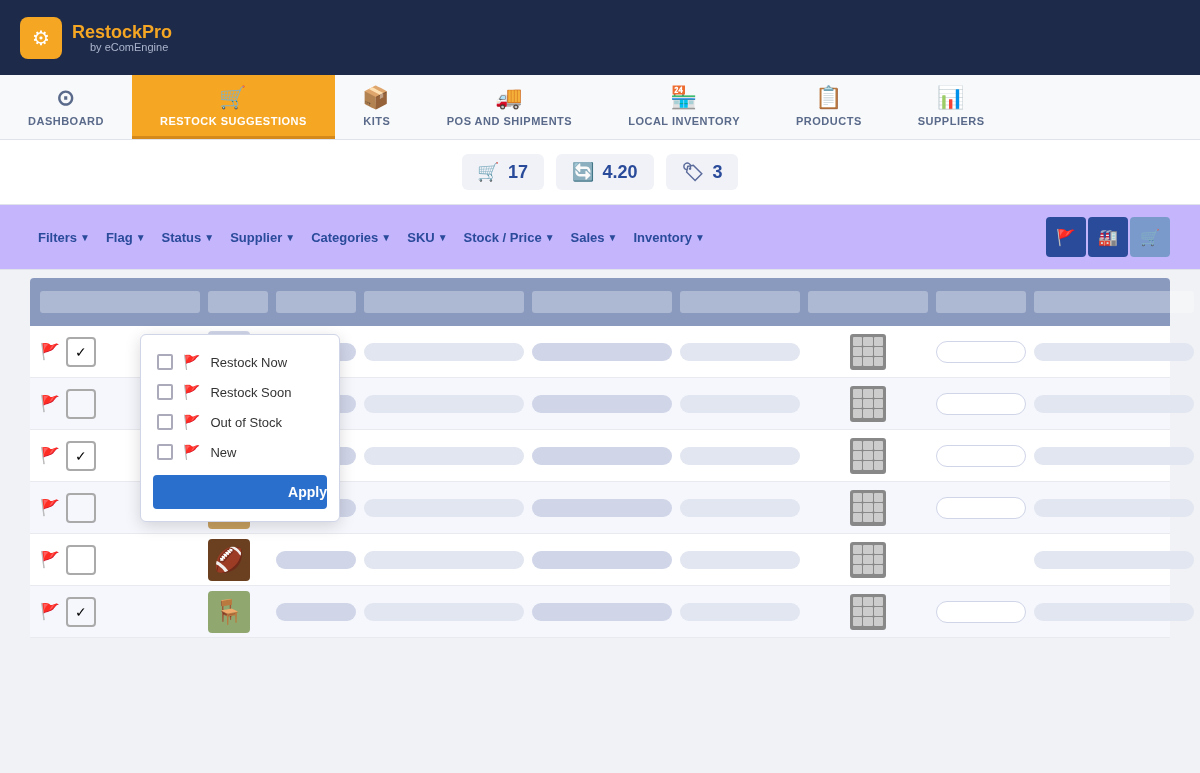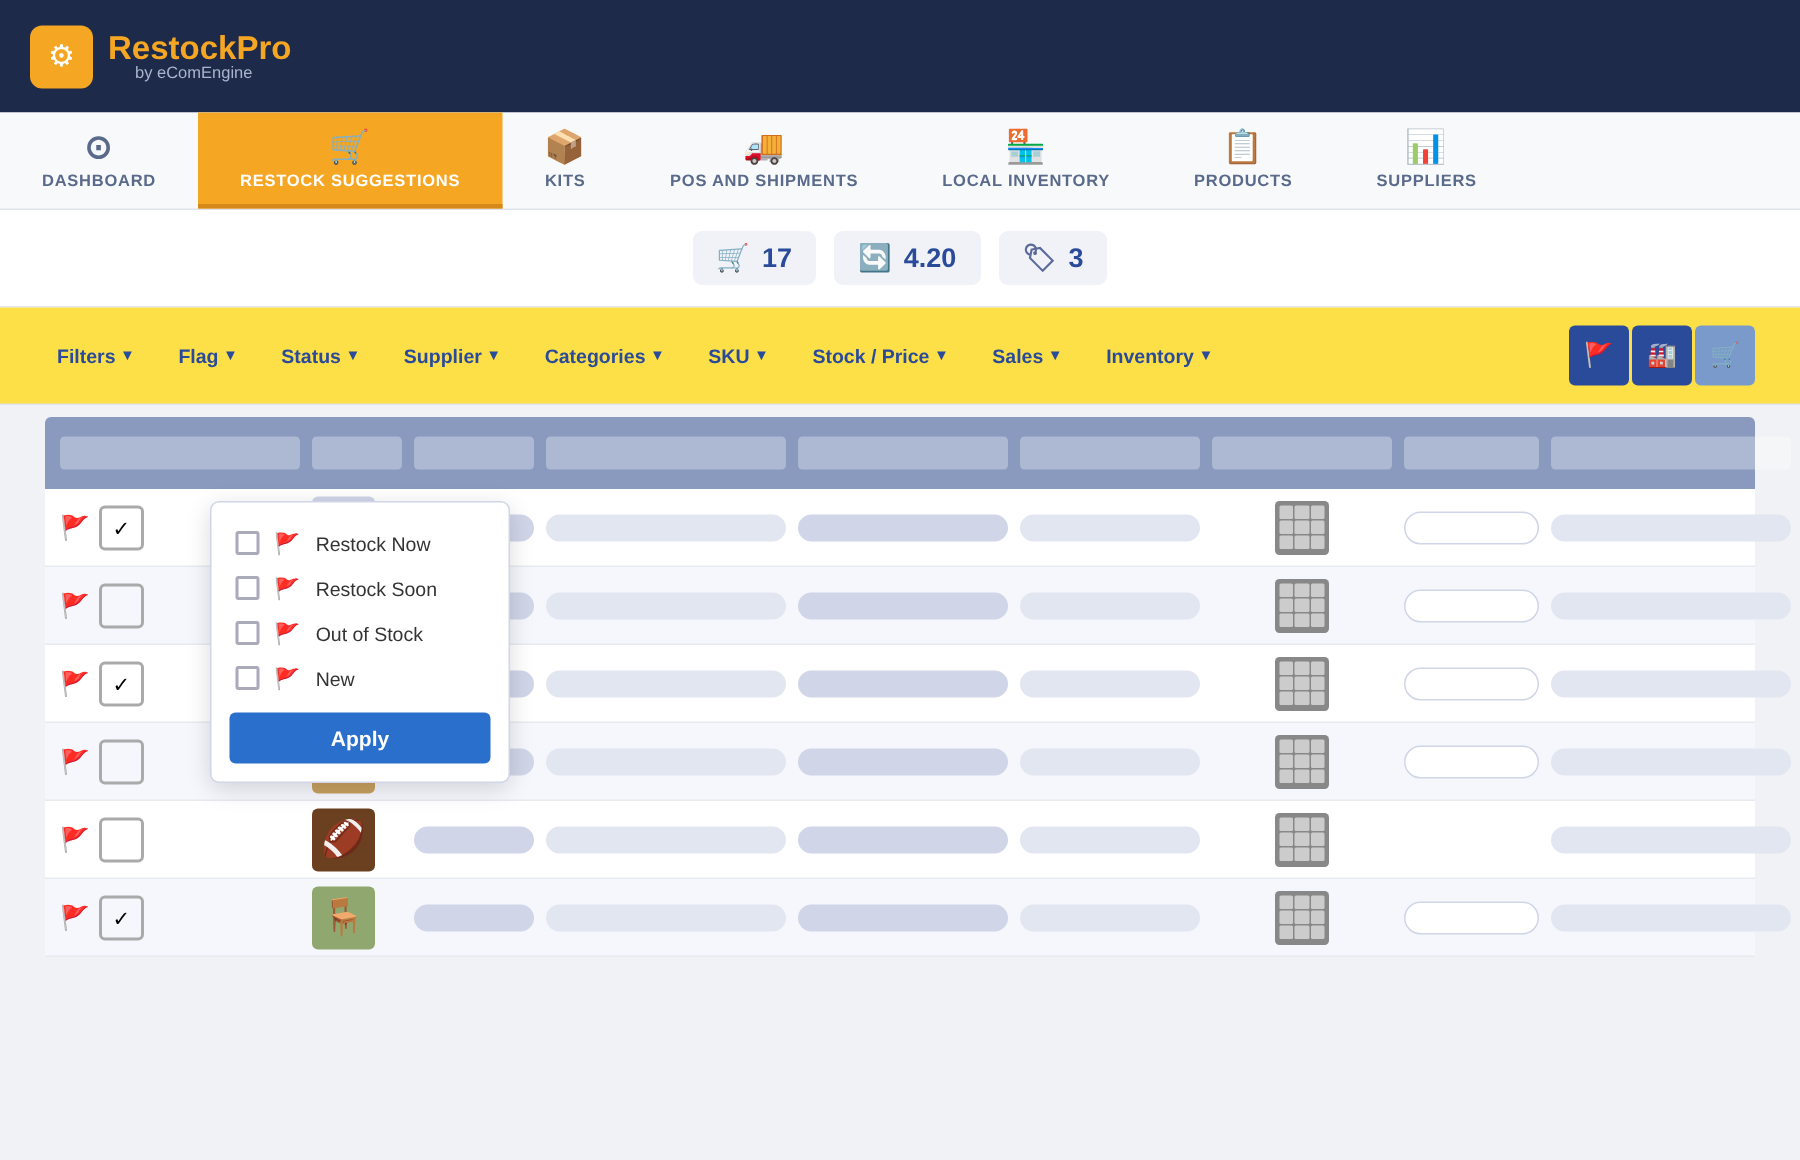--- a/index.html
+++ b/index.html
@@ -27,21 +27,21 @@
       align-items: center;
       justify-content: center;
       font-size: 20px;
       color: white;
     }
     .logo-text {
       display: flex;
       flex-direction: column;
     }
     .logo-main {
-      font-size: 22px;
+      font-size: 18px;
       font-weight: 700;
       color: white;
       line-height: 1;
     }
     .logo-main span { color: #f5a623; }
     .logo-sub {
       font-size: 11px;
       color: #aab4cc;
       margin-left: 18px;
     }
@@ -108,22 +108,22 @@
       color: #2a4a9a;
     }
     .stat-badge .icon { font-size: 18px; color: #5a6a9a; }
     .stat-badge .value { font-size: 18px; font-weight: 700; }
 
     
     .filters-bar {
       padding: 12px 30px;
       display: flex;
       align-items: center;
-      gap: 13px;
-      background: #fde047;
+      gap: 0;
+      background: #c4b5fd;
       border-bottom: 1px solid #e0e3ea;
     }
     .filter-btn {
       border: none;
       background: none;
       font-size: 13px;
       font-weight: 600;
       color: #2a4a9a;
       cursor: pointer;
       display: flex;
@@ -256,20 +256,21 @@
       width: 100%;
       background: #2a6fcc;
       color: white;
       border: none;
       border-radius: 4px;
       padding: 9px 0;
       font-size: 14px;
       font-weight: 600;
       cursor: pointer;
       margin-top: 8px;
+      text-align: right;
     }
   </style>
 </head>
 <body>
 
 <div class="header">
   <div class="logo-area">
     <div class="logo-icon">⚙</div>
     <div class="logo-text">
       <div class="logo-main">

